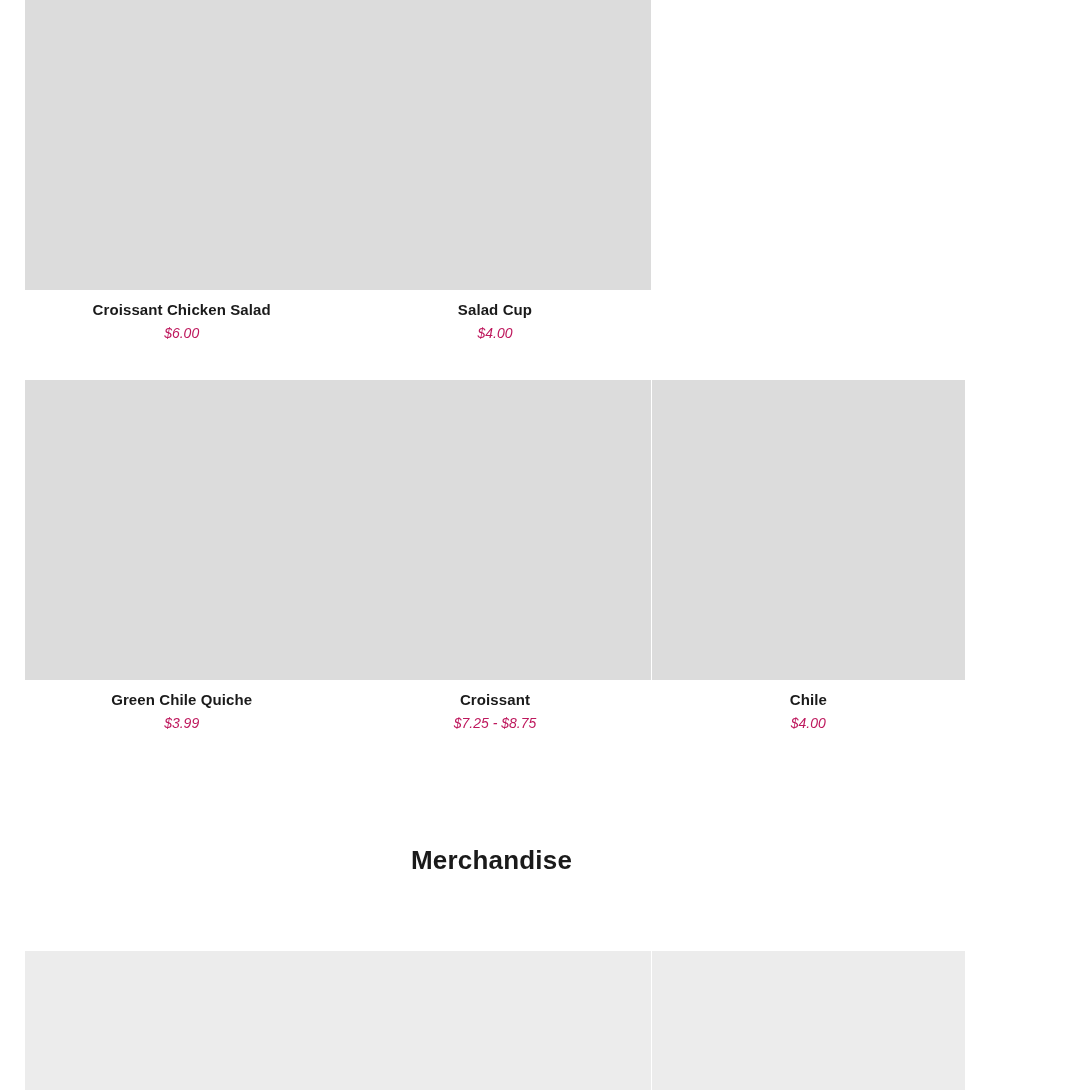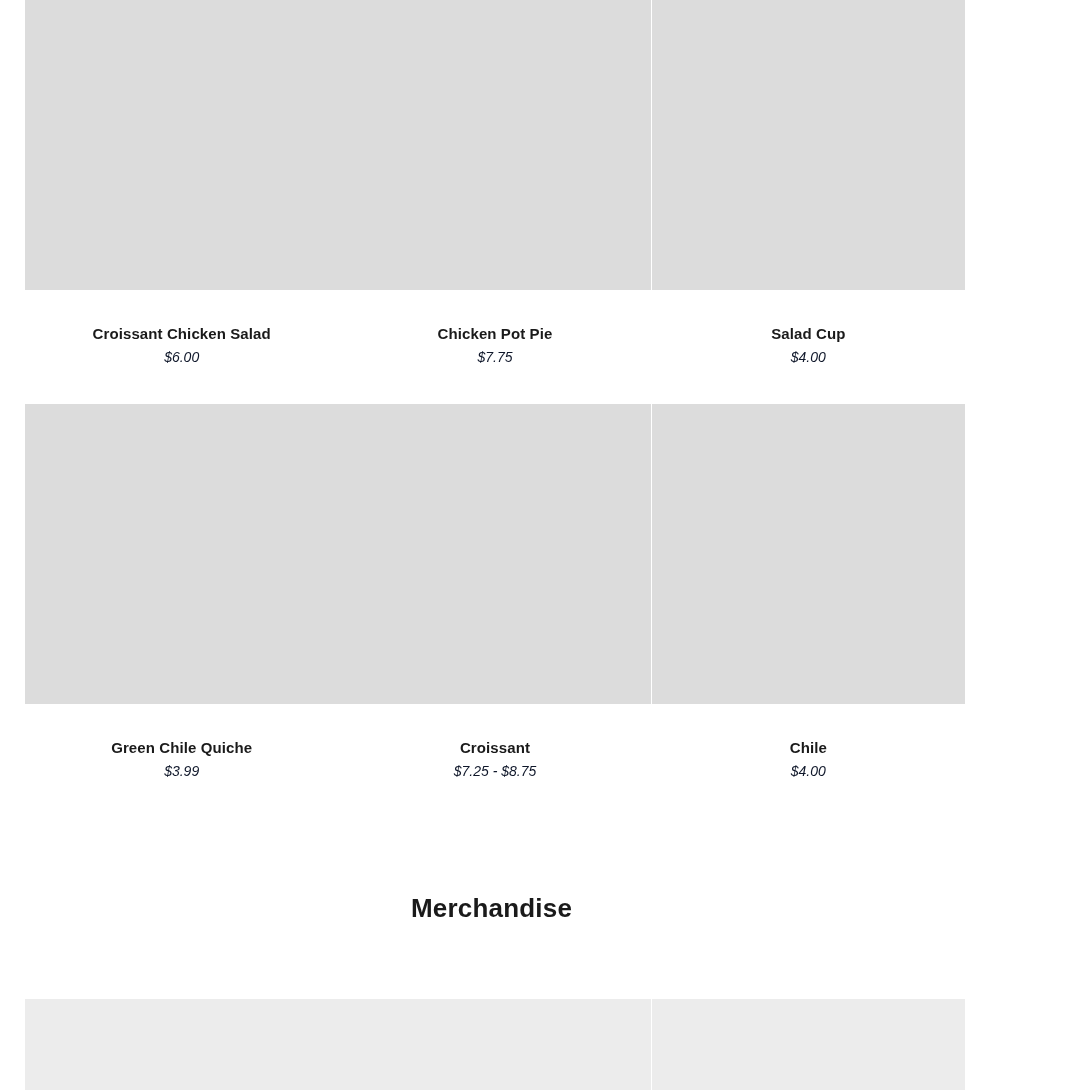--- a/index.html
+++ b/index.html
@@ -57,28 +57,28 @@
   
   .row-clipped .thumb { height: 290px; }
   .row-two .thumb { height: 300px; }
   .row-merch .thumb { height: 170px; }
 
   .card-title {
     font-size: 15px;
     font-weight: bold;
     letter-spacing: 0.1px;
     color: #1a1a1a;
-    margin-top: 35px;
+    margin-top: 11px;
     line-height: 1.2;
   }
 
   .card-price {
     font-size: 14px;
     font-style: italic;
-    color: #0f172a;
+    color: #be185d;
     margin-top: 6px;
     line-height: 1.2;
   }
 
   .row-gap { width: 100%; height: 38px; }
 
   .section-heading {
     width: 983px;
     text-align: center;
     font-size: 26px;
@@ -98,27 +98,20 @@
   <div class="grid row-clipped">
 
     <div class="card">
       <a class="thumb-wrap">
         <span class="thumb food"></span>
       </a>
       <div class="card-title">Croissant Chicken Salad</div>
       <div class="card-price">$6.00</div>
     </div>
 
-    <div class="card">
-      <a class="thumb-wrap">
-        <span class="thumb food"></span>
-      </a>
-      <div class="card-title">Chicken Pot Pie</div>
-      <div class="card-price">$7.75</div>
-    </div>
 
     <div class="card">
       <a class="thumb-wrap">
         <span class="thumb food"></span>
       </a>
       <div class="card-title">Salad Cup</div>
       <div class="card-price">$4.00</div>
     </div>
 
   </div>

